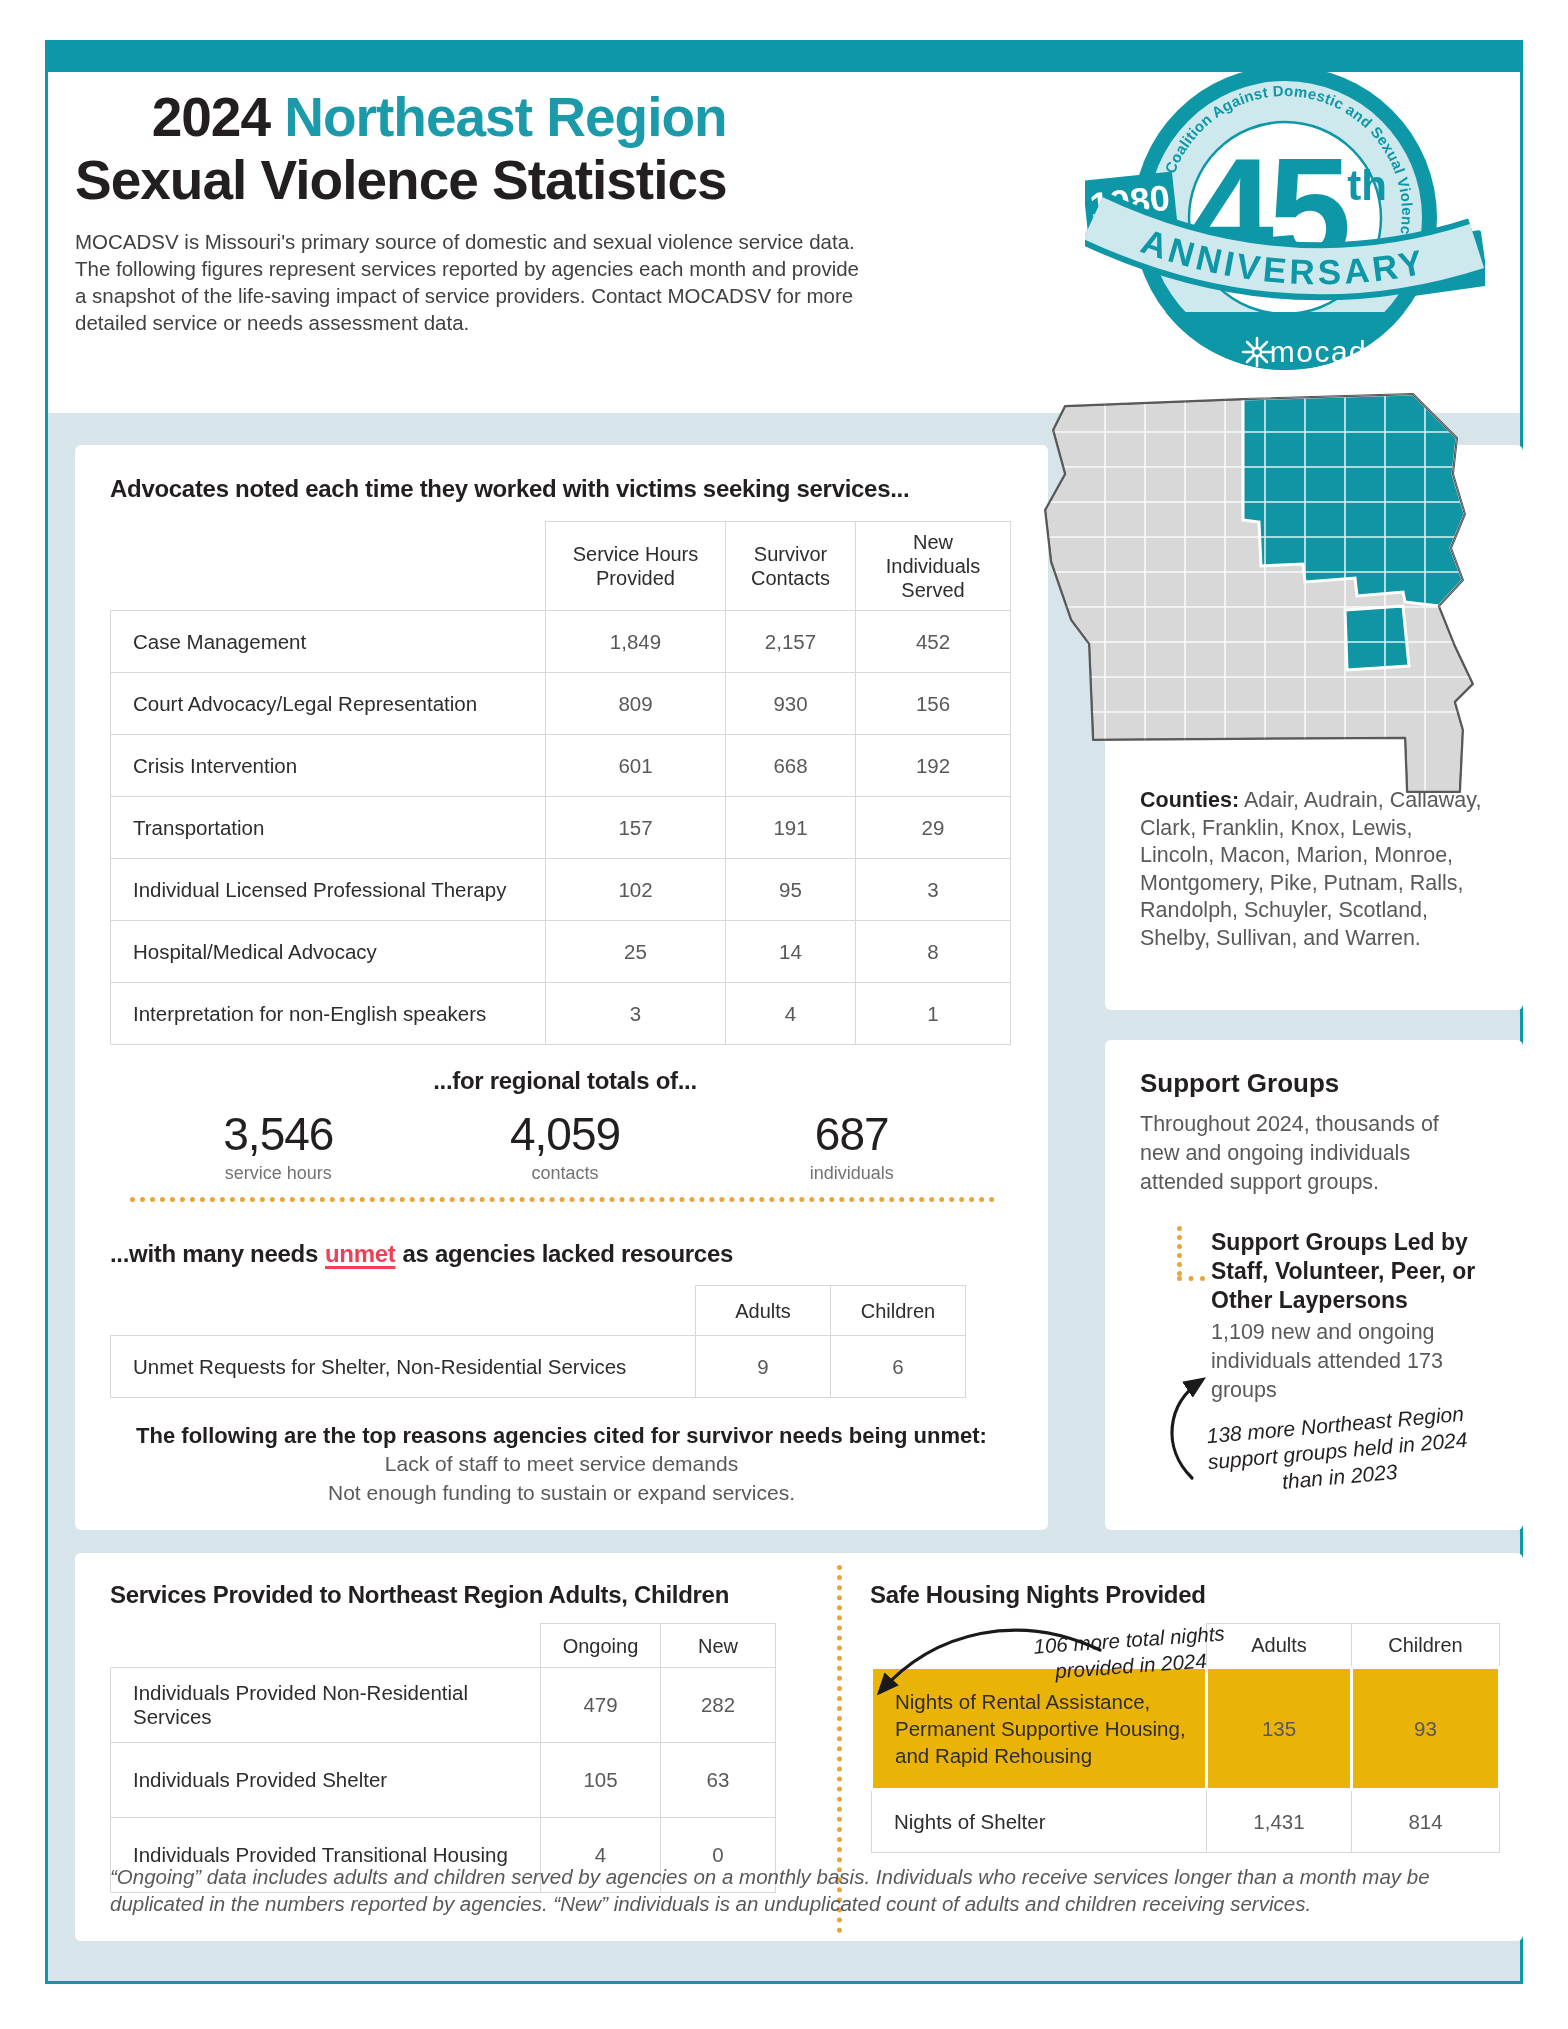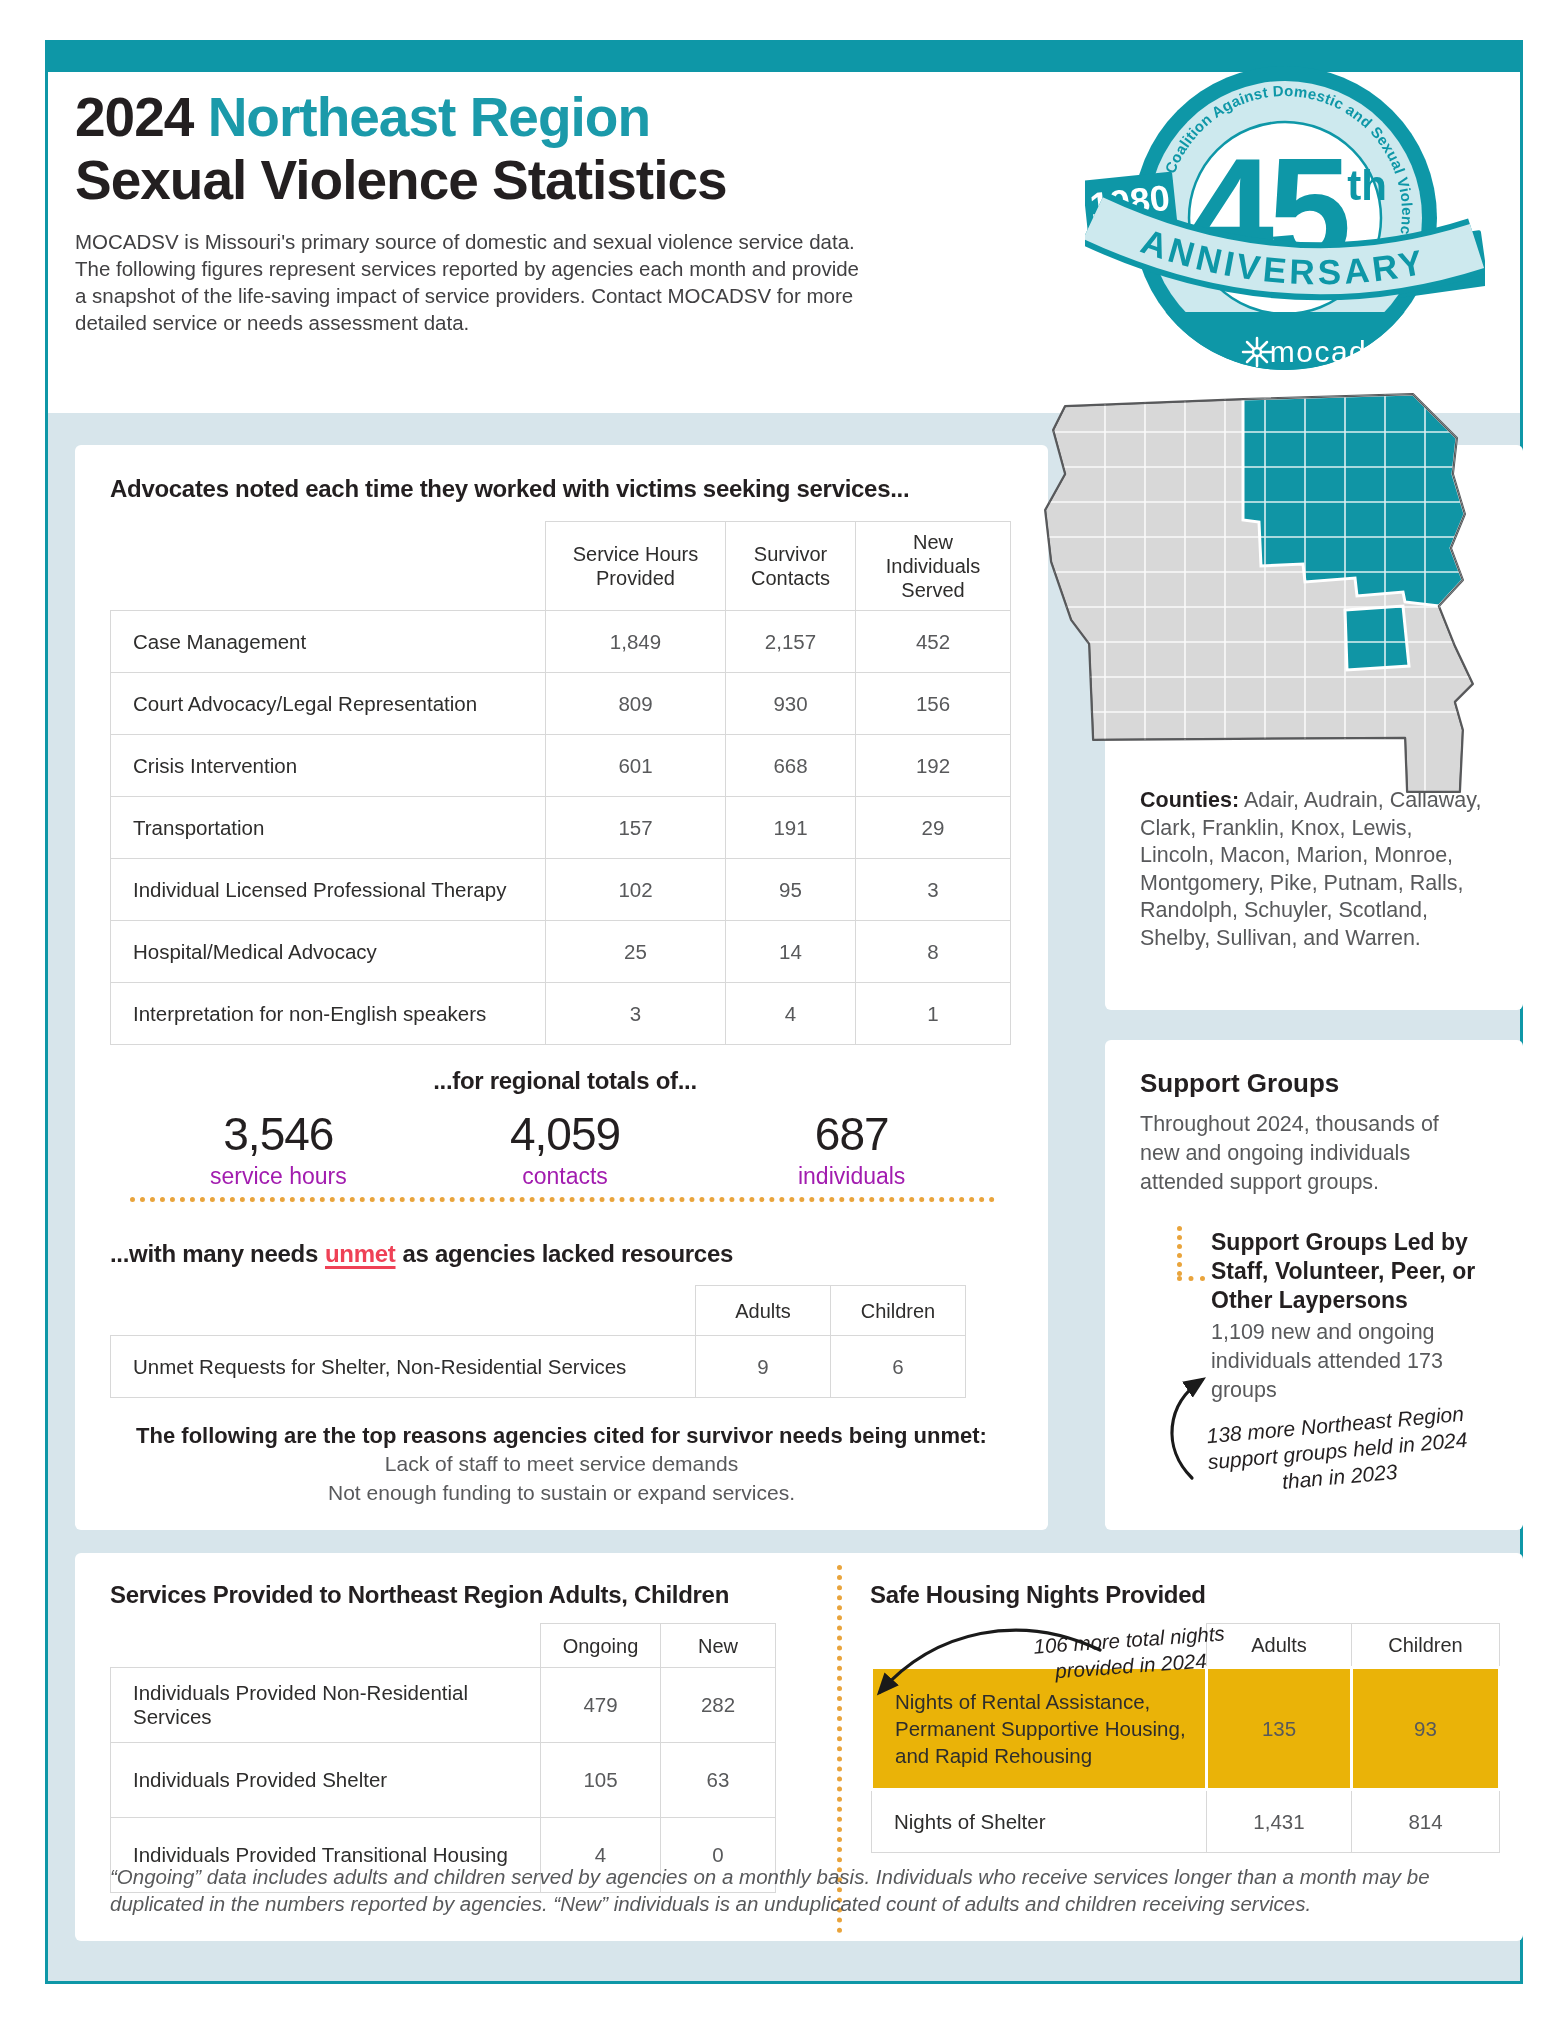--- a/index.html
+++ b/index.html
@@ -7,21 +7,21 @@
   .page { position:relative; width:1568px; height:2029px; background:#fff; overflow:hidden; }
 
   
   .frame { position:absolute; left:45px; top:40px; width:1478px; height:1944px;
            border-left:3px solid #0e97a7; border-right:3px solid #0e97a7; border-bottom:3px solid #0e97a7; }
   .topbar { position:absolute; left:45px; top:40px; width:1478px; height:32px; background:#0e97a7; }
   .bluepanel { position:absolute; left:48px; top:413px; width:1472px; height:1568px; background:#d7e5eb; }
 
   
   .title { position:absolute; left:75px; top:86px; font-size:55px; line-height:63px; font-weight:bold;
-           letter-spacing:-1px; color:#231f20; }
+           letter-spacing:-1px; color:#231f20;text-align:right; }
   .title .accent { color:#1b9aaa; }
   .intro { position:absolute; left:75px; top:228px; width:800px; font-size:20.5px; line-height:27px; color:#414042; }
 
   .card { position:absolute; background:#fff; border-radius:6px; z-index:1; }
   .card-main   { left:75px;   top:445px;  width:973px;  height:1085px; }
   .card-map    { left:1105px; top:445px;  width:418px;  height:565px; }
   .card-sg     { left:1105px; top:1040px; width:418px;  height:490px; }
   .card-bottom { left:75px;   top:1553px; width:1448px; height:388px; }
 
   .h2 { font-size:24px; font-weight:bold; color:#231f20; letter-spacing:-0.3px; }
@@ -35,21 +35,21 @@
   table.tbl td.val { text-align:center; color:#58595b; }
 
   .adv { left:35px; top:76px; width:900px; }
   .adv tr.head td { height:76px; }
   .adv tr.data td { height:62px; }
 
   .totals-wrap { position:absolute; left:60px; top:622px; width:860px; text-align:center; }
   .totals-row { display:flex; margin-top:12px; }
   .totals-row .tot { flex:1; }
   .tot .num { font-size:46px; font-weight:normal; letter-spacing:-1px; color:#231f20; }
-  .tot .cap { font-size:23px; color:#a21caf; margin-top:2px; }
+  .tot .cap { font-size:18px; color:#737373; margin-top:2px; }
 
   .dot-h { position:absolute; left:55px; top:752px; width:865px; height:0; border-top:5px dotted #e9a43c; }
 
   .unmet-h { position:absolute; left:35px; top:795px; }
   .unmet-h .red { color:#ef4156; text-decoration:underline; text-decoration-thickness:3px; text-underline-offset:4px; margin:0 7px; }
   .unmet { left:35px; top:840px; width:855px; }
   .unmet tr.head td { height:50px; }
   .unmet tr.data td { height:62px; }
 
   .reasons { position:absolute; left:0; top:978px; width:100%; text-align:center; }

